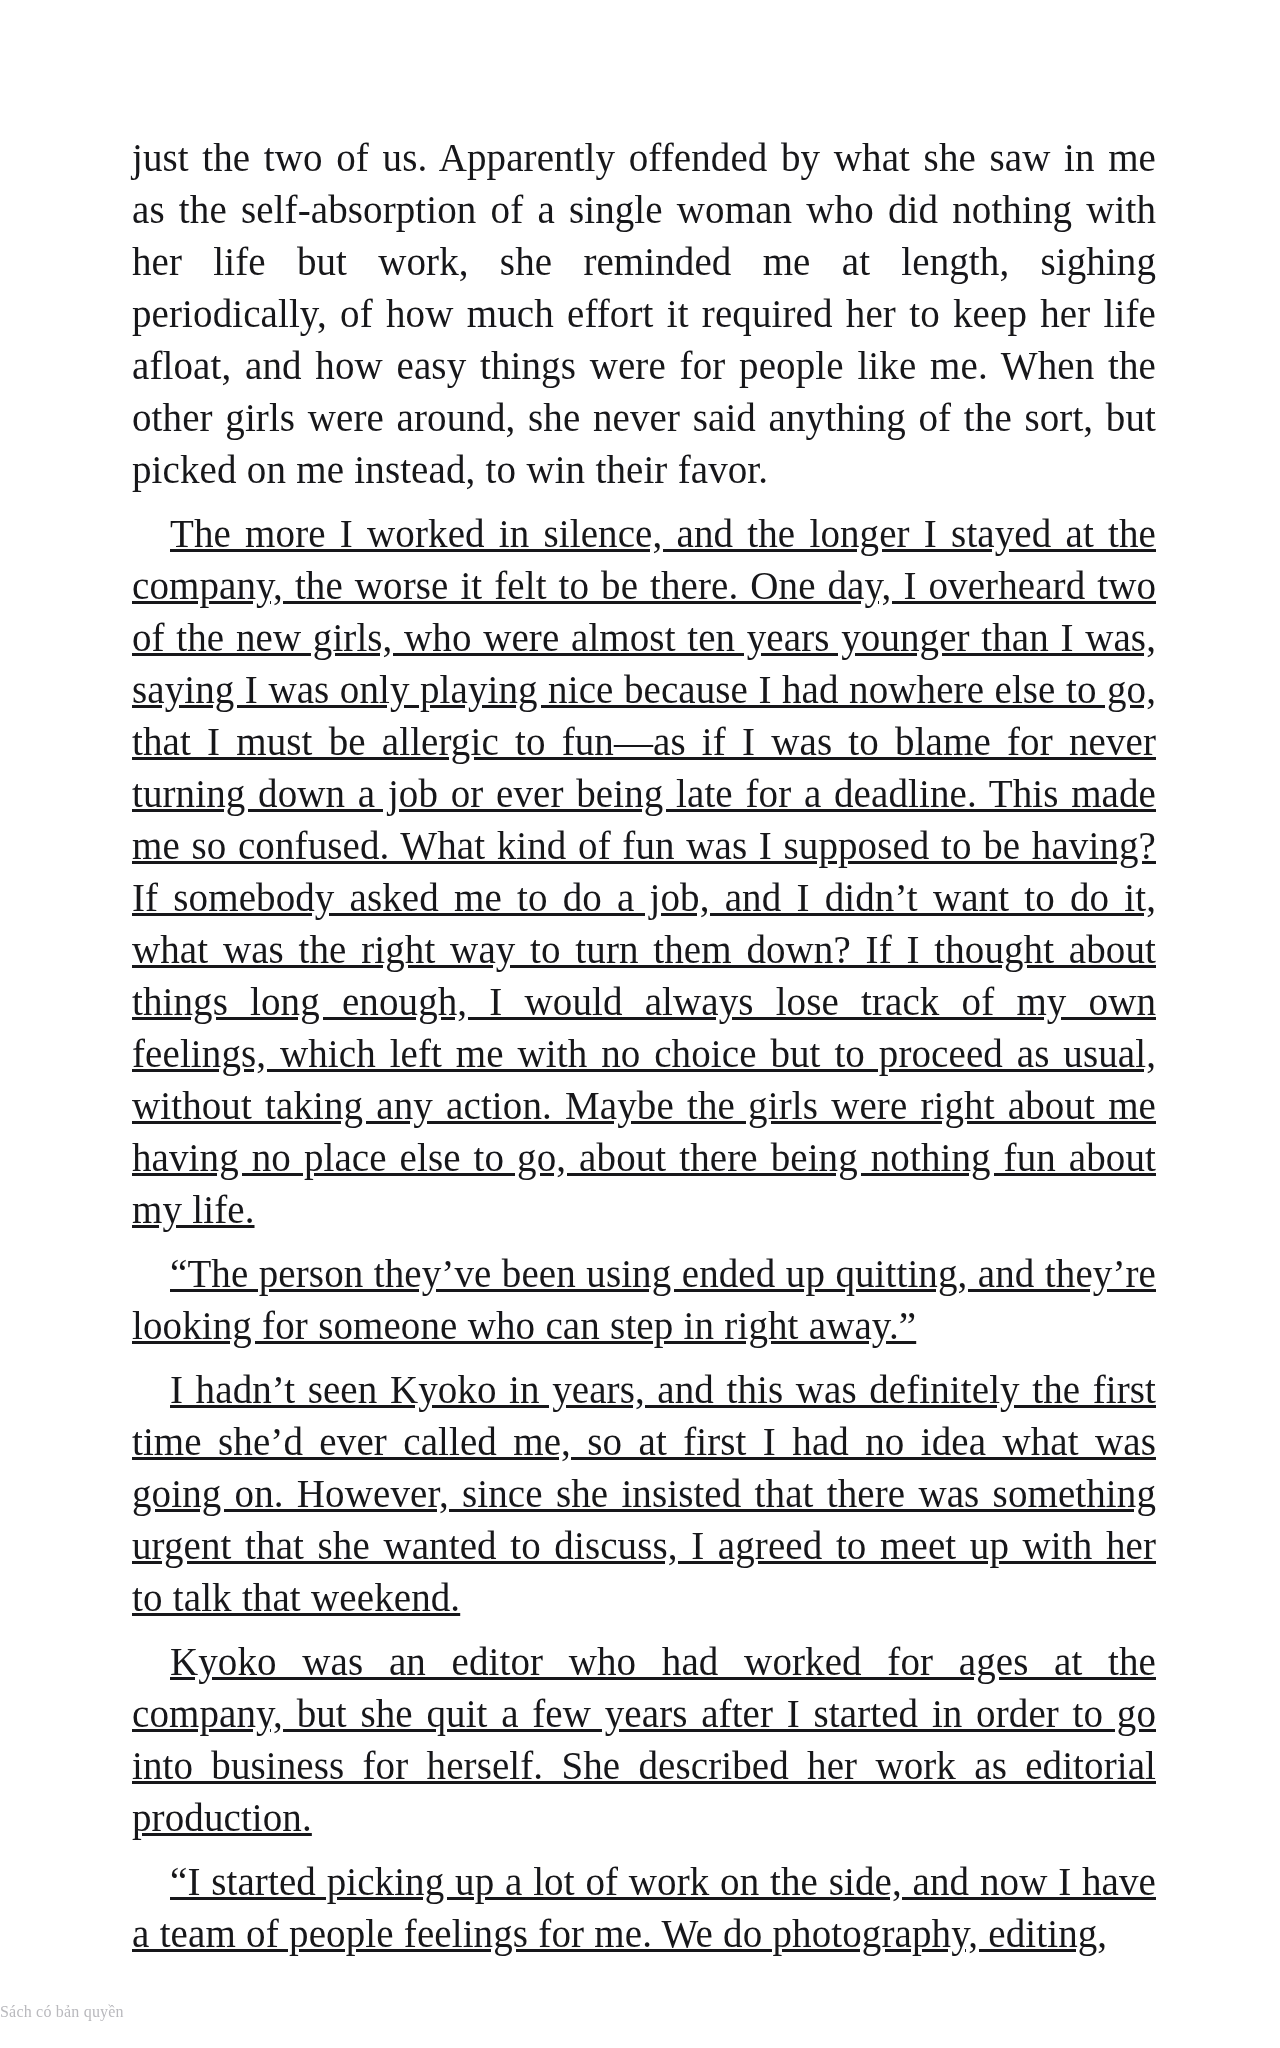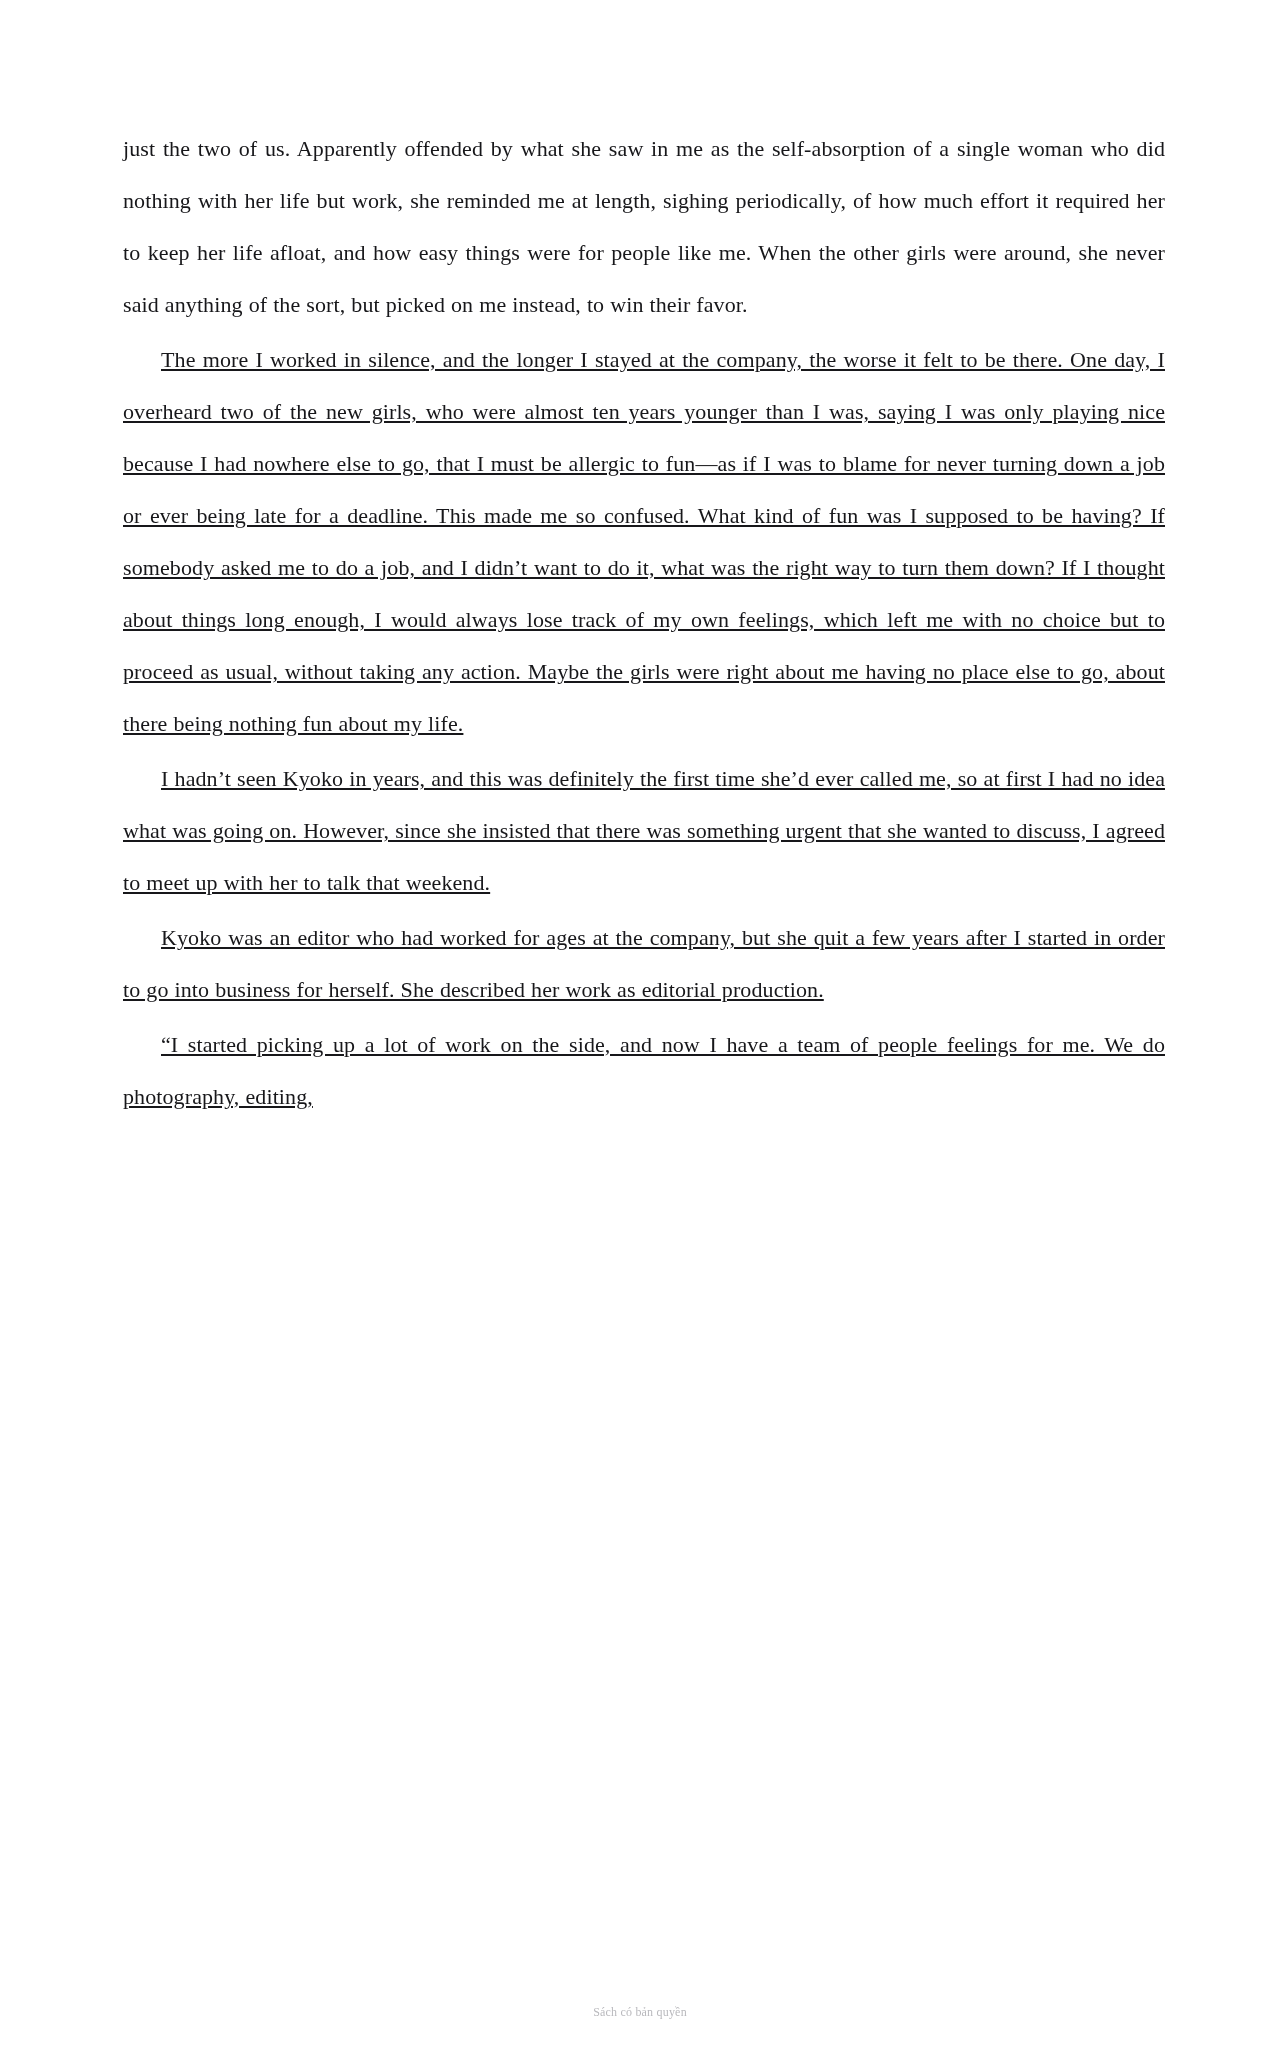--- a/index.html
+++ b/index.html
@@ -23,22 +23,22 @@
     height: 2048px;
     background: #ffffff;
   }
   .text-block {
     position: absolute;
     left: 120px;
     top: 120px;
     width: 1048px;
   }
   p {
-    margin: 3px;
-    font-size: 22px;
+    margin: 12px;
+    font-size: 39px;
     line-height: 52px;
     text-align: justify;
     text-justify: inter-word;
     letter-spacing: 0.1px;
     word-spacing: 0.4px;
     color: #17171a;
   }
   p.indent {
     text-indent: 38px;
     text-decoration: underline;
@@ -47,33 +47,33 @@
     text-indent: 0;
   }
   .gap-before {
     margin-top: 24px;
   }
   .footer {
     position: absolute;
     left: 0;
     right: 0;
     bottom: 26px;
-    text-align: center;
-    font-size: 12px;
+    font-size: 16px;
     line-height: 20px;
     color: #b9b9bd;
     font-family: "Liberation Serif", "DejaVu Serif", serif;
     letter-spacing: 0.2px;
   }
 </style>
 </head>
 <body>
 
 <div class="page">
   <div class="text-block">
     <p class="noindent">just the two of us. Apparently offended by what she saw in me as the self-absorption of a single woman who did nothing with her life but work, she reminded me at length, sighing periodically, of how much effort it required her to keep her life afloat, and how easy things were for people like me. When the other girls were around, she never said anything of the sort, but picked on me instead, to win their favor.</p>
     <p class="indent">The more I worked in silence, and the longer I stayed at the company, the worse it felt to be there. One day, I overheard two of the new girls, who were almost ten years younger than I was, saying I was only playing nice because I had nowhere else to go, that I must be allergic to fun—as if I was to blame for never turning down a job or ever being late for a deadline. This made me so confused. What kind of fun was I supposed to be having? If somebody asked me to do a job, and I didn’t want to do it, what was the right way to turn them down? If I thought about things long enough, I would always lose track of my own feelings, which left me with no choice but to proceed as usual, without taking any action. Maybe the girls were right about me having no place else to go, about there being nothing fun about my life.</p>
+    <p class="indent">“The person they’ve been using ended up quitting, and they’re looking for someone who can step in right away.”</p>
     <p class="indent">I hadn’t seen Kyoko in years, and this was definitely the first time she’d ever called me, so at first I had no idea what was going on. However, since she insisted that there was something urgent that she wanted to discuss, I agreed to meet up with her to talk that weekend.</p>
     <p class="indent">Kyoko was an editor who had worked for ages at the company, but she quit a few years after I started in order to go into business for herself. She described her work as editorial production.</p>
     <p class="indent">“I started picking up a lot of work on the side, and now I have a team of people feelings for me. We do photography, editing,</p>
   </div>
   <div class="footer">Sách có bản quyền</div>
 </div>
 
 </body></html>

